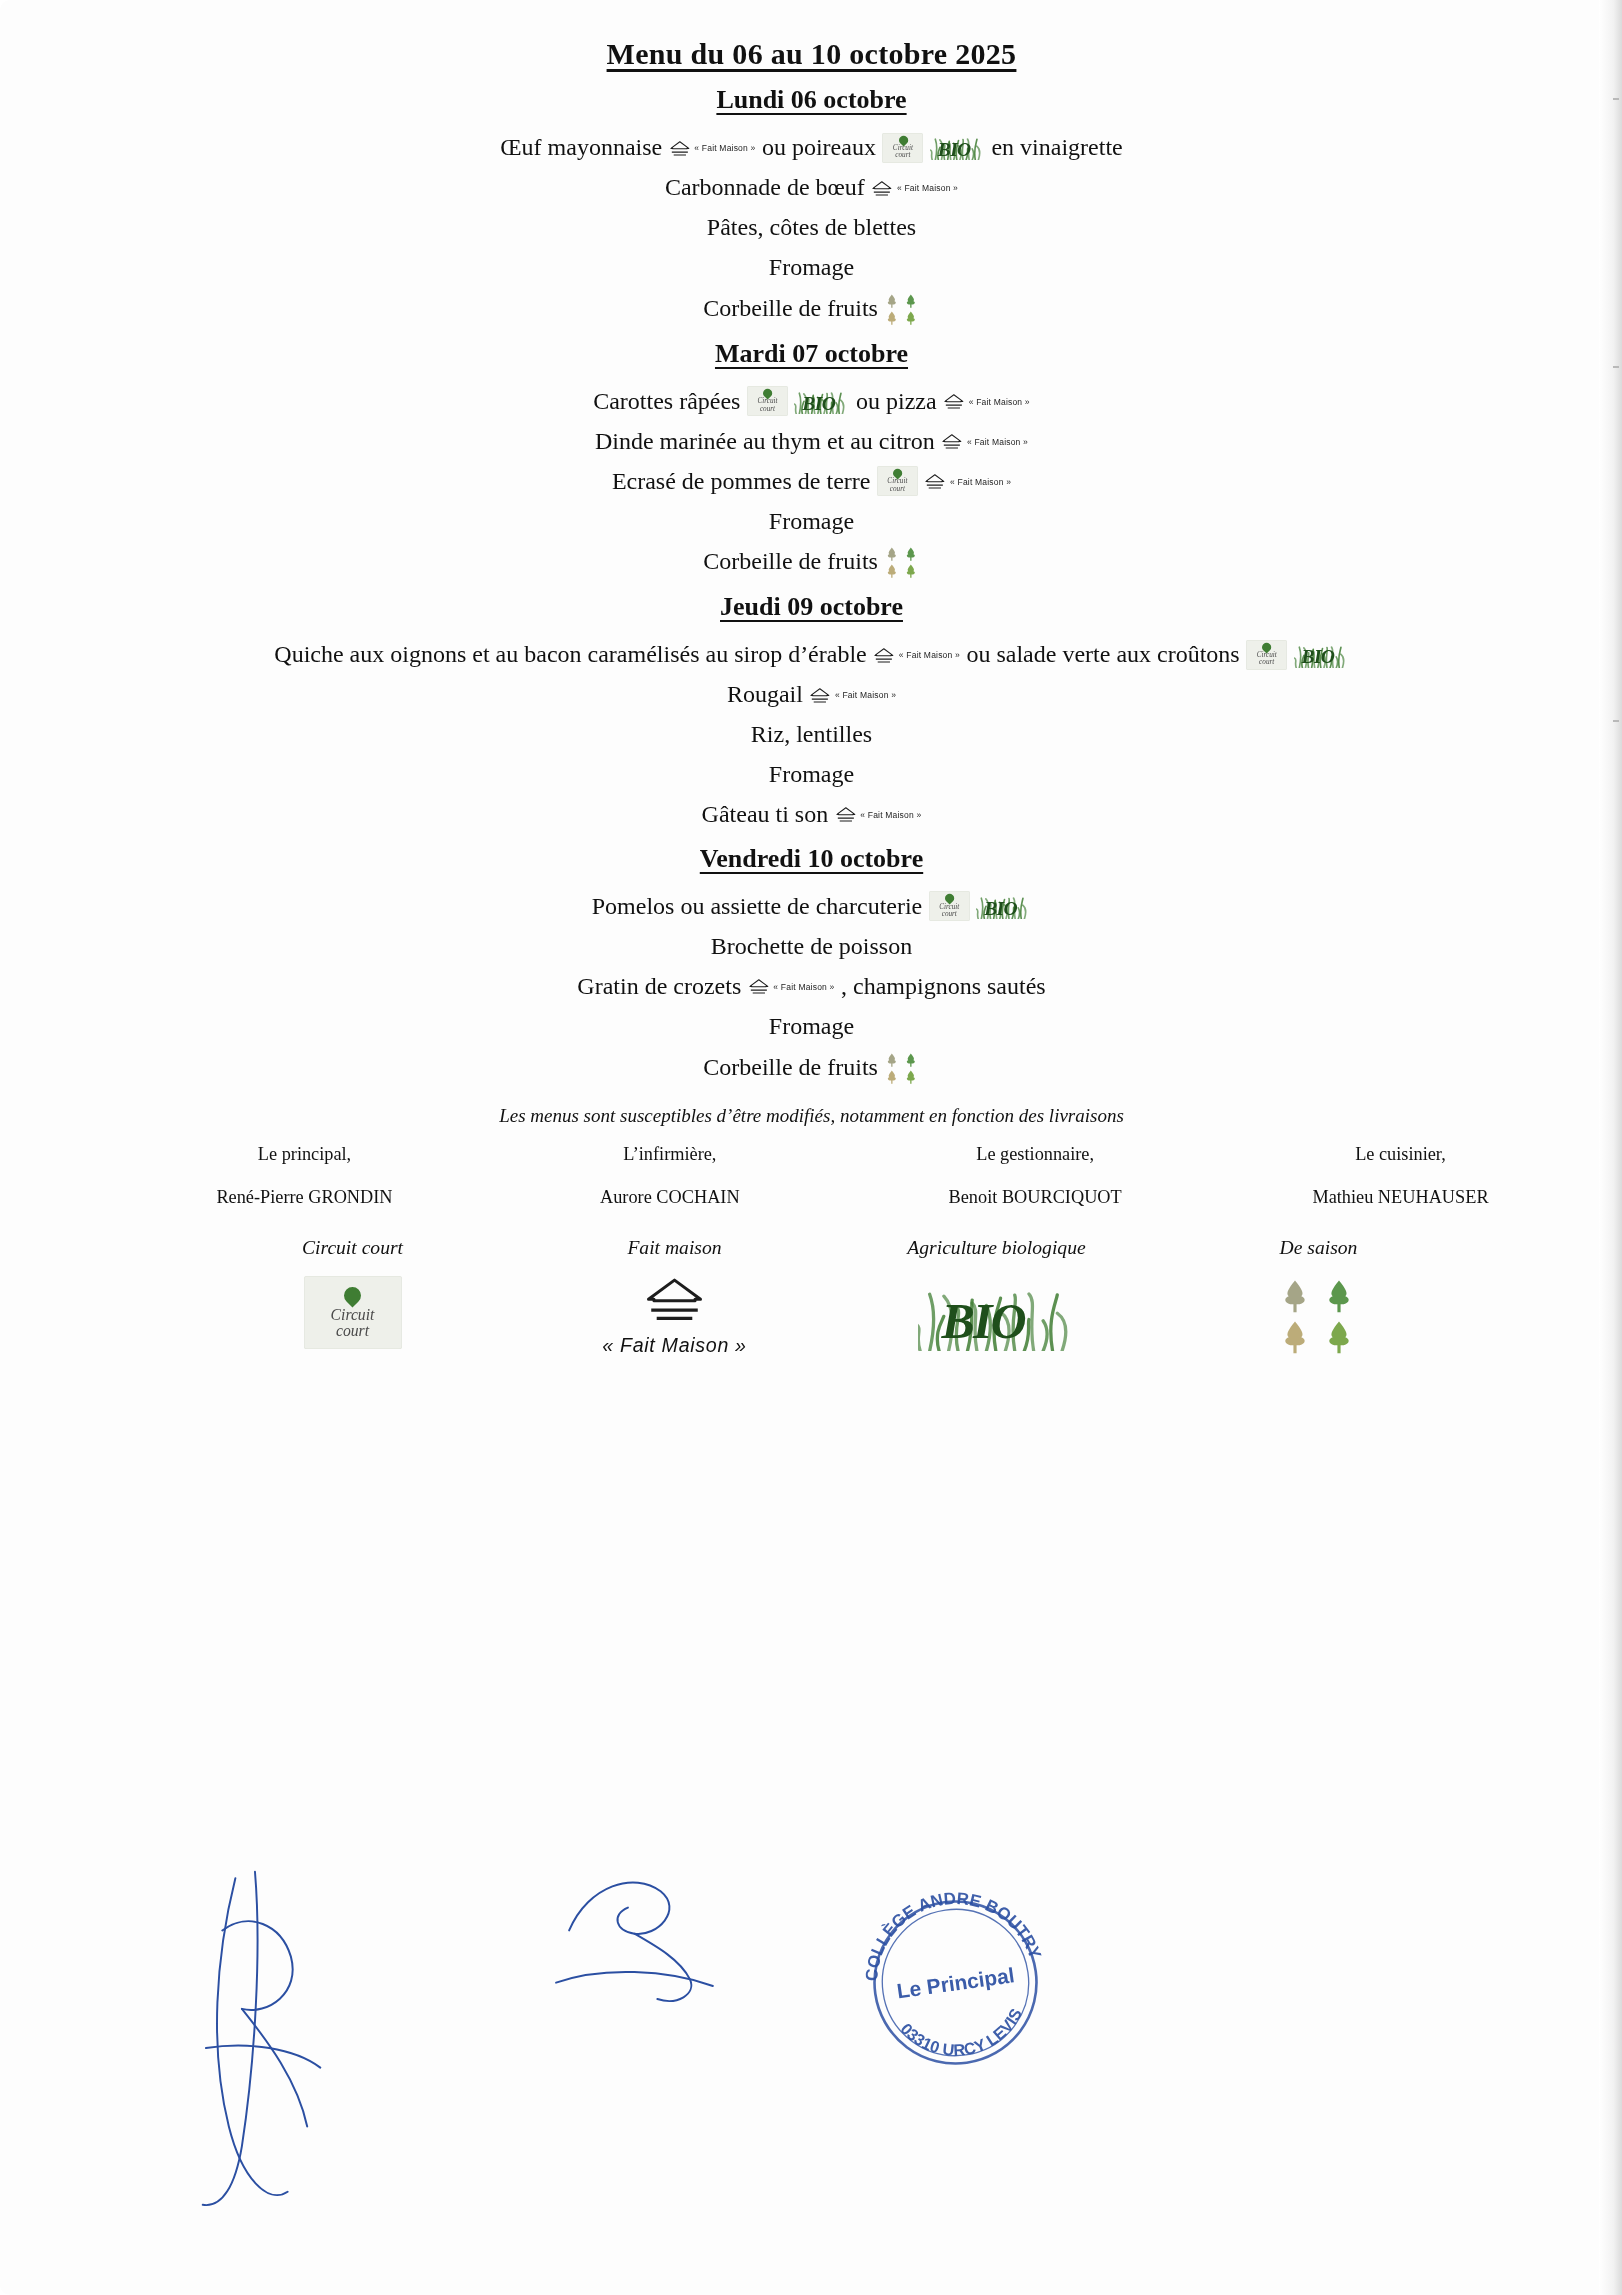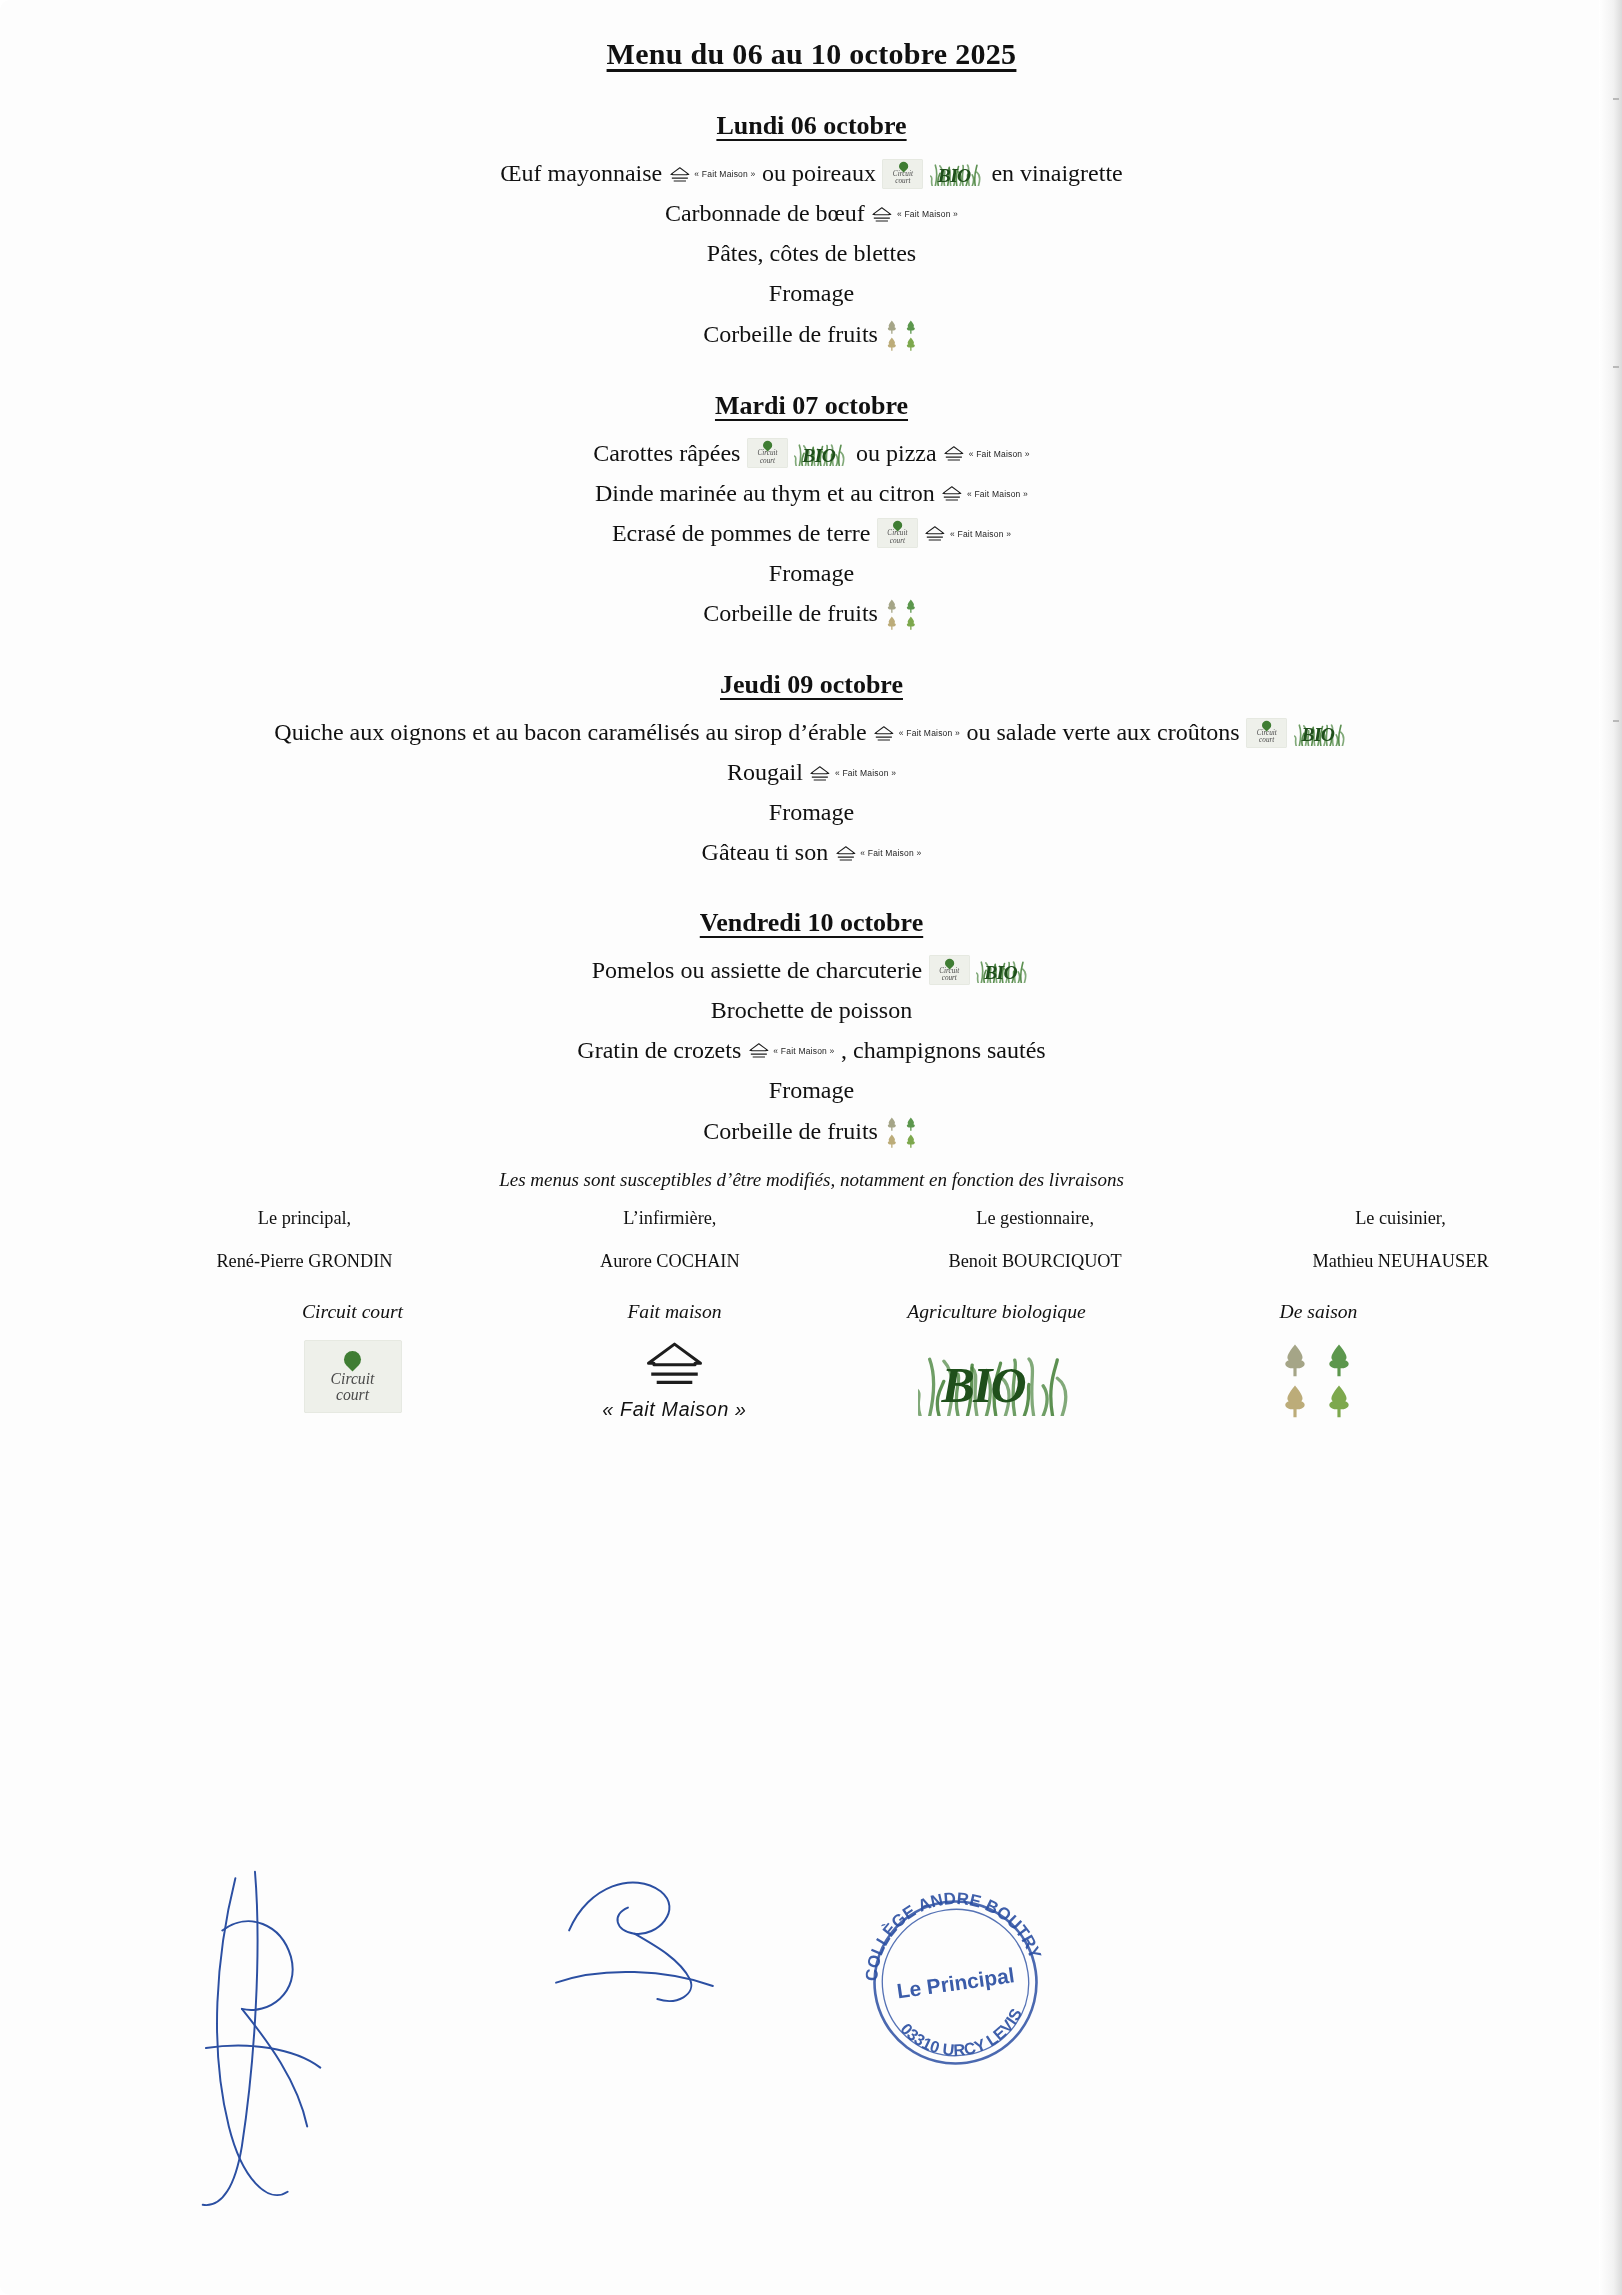--- a/index.html
+++ b/index.html
@@ -45,21 +45,21 @@
     font-weight: bold;
     font-size: 30px;
     letter-spacing: 0.3px;
     text-decoration: underline;
     text-underline-offset: 4.6px;
     margin: 0;
     padding-top: 37px;
   }
 
   .day-block {
-    margin-top: 40px;
+    margin-top: 14px;
   }
   .day-title {
     text-align: center;
     font-weight: bold;
     font-size: 26px;
     text-decoration: underline;
     text-underline-offset: 4.6px;
     margin: 0 0 17px 0;
   }
   .line {
@@ -465,20 +465,23 @@
         <div class="line">
           <span class="txt">Rougail</span>
           <span class="fm badge">
             <svg width="21.7" height="18" viewBox="0 0 46 38">
               <path d="M23 3 L42 17 L38 17 L38 18 L8 18 L8 17 L4 17 Z" fill="none" stroke="#1d1d1d" stroke-width="2.2" stroke-linejoin="round"></path>
               <line x1="6" y1="25" x2="40" y2="25" stroke="#1d1d1d" stroke-width="2.4"></line>
               <line x1="10" y1="31" x2="36" y2="31" stroke="#1d1d1d" stroke-width="2.4"></line>
             </svg>
             <span class="cap">« Fait Maison »</span>
           </span>
+        </div>
+        <div class="line">
+          <span class="txt">Riz, lentilles</span>
         </div>
         <div class="line">
           <span class="txt">Fromage</span>
         </div>
         <div class="line">
           <span class="txt">Gâteau ti son</span>
           <span class="fm badge">
             <svg width="21.7" height="18" viewBox="0 0 46 38">
               <path d="M23 3 L42 17 L38 17 L38 18 L8 18 L8 17 L4 17 Z" fill="none" stroke="#1d1d1d" stroke-width="2.2" stroke-linejoin="round"></path>
               <line x1="6" y1="25" x2="40" y2="25" stroke="#1d1d1d" stroke-width="2.4"></line>

